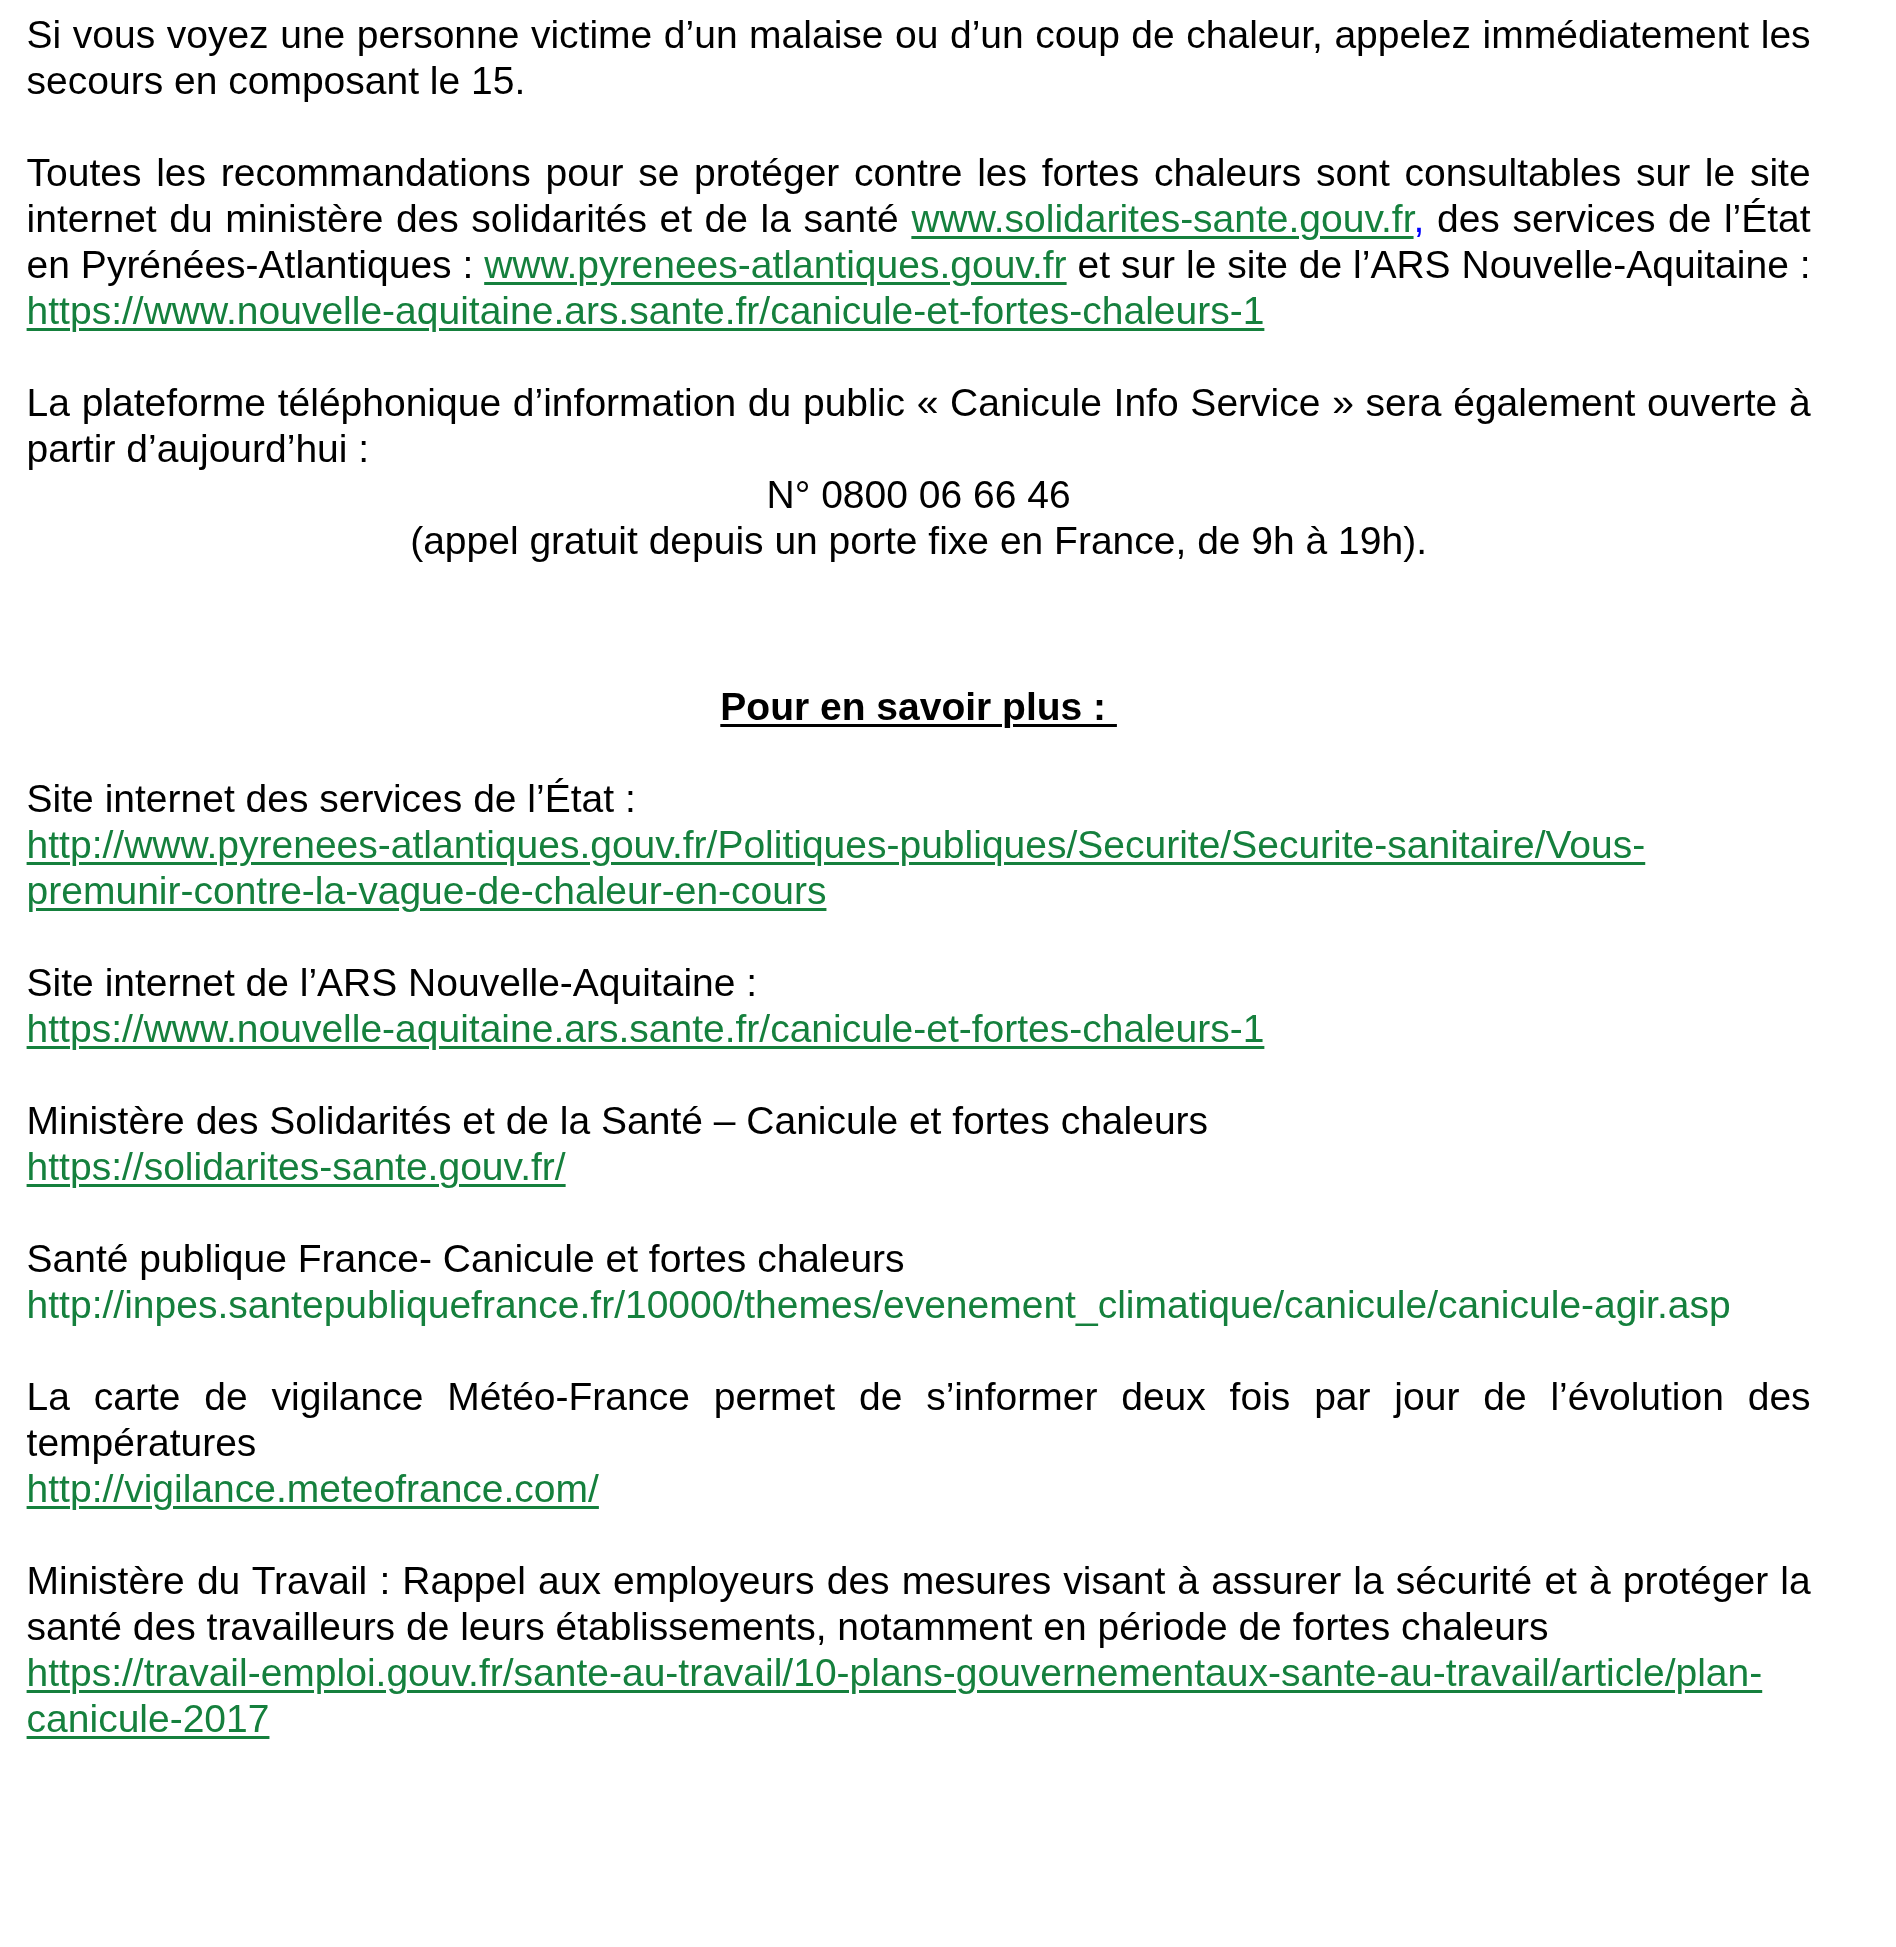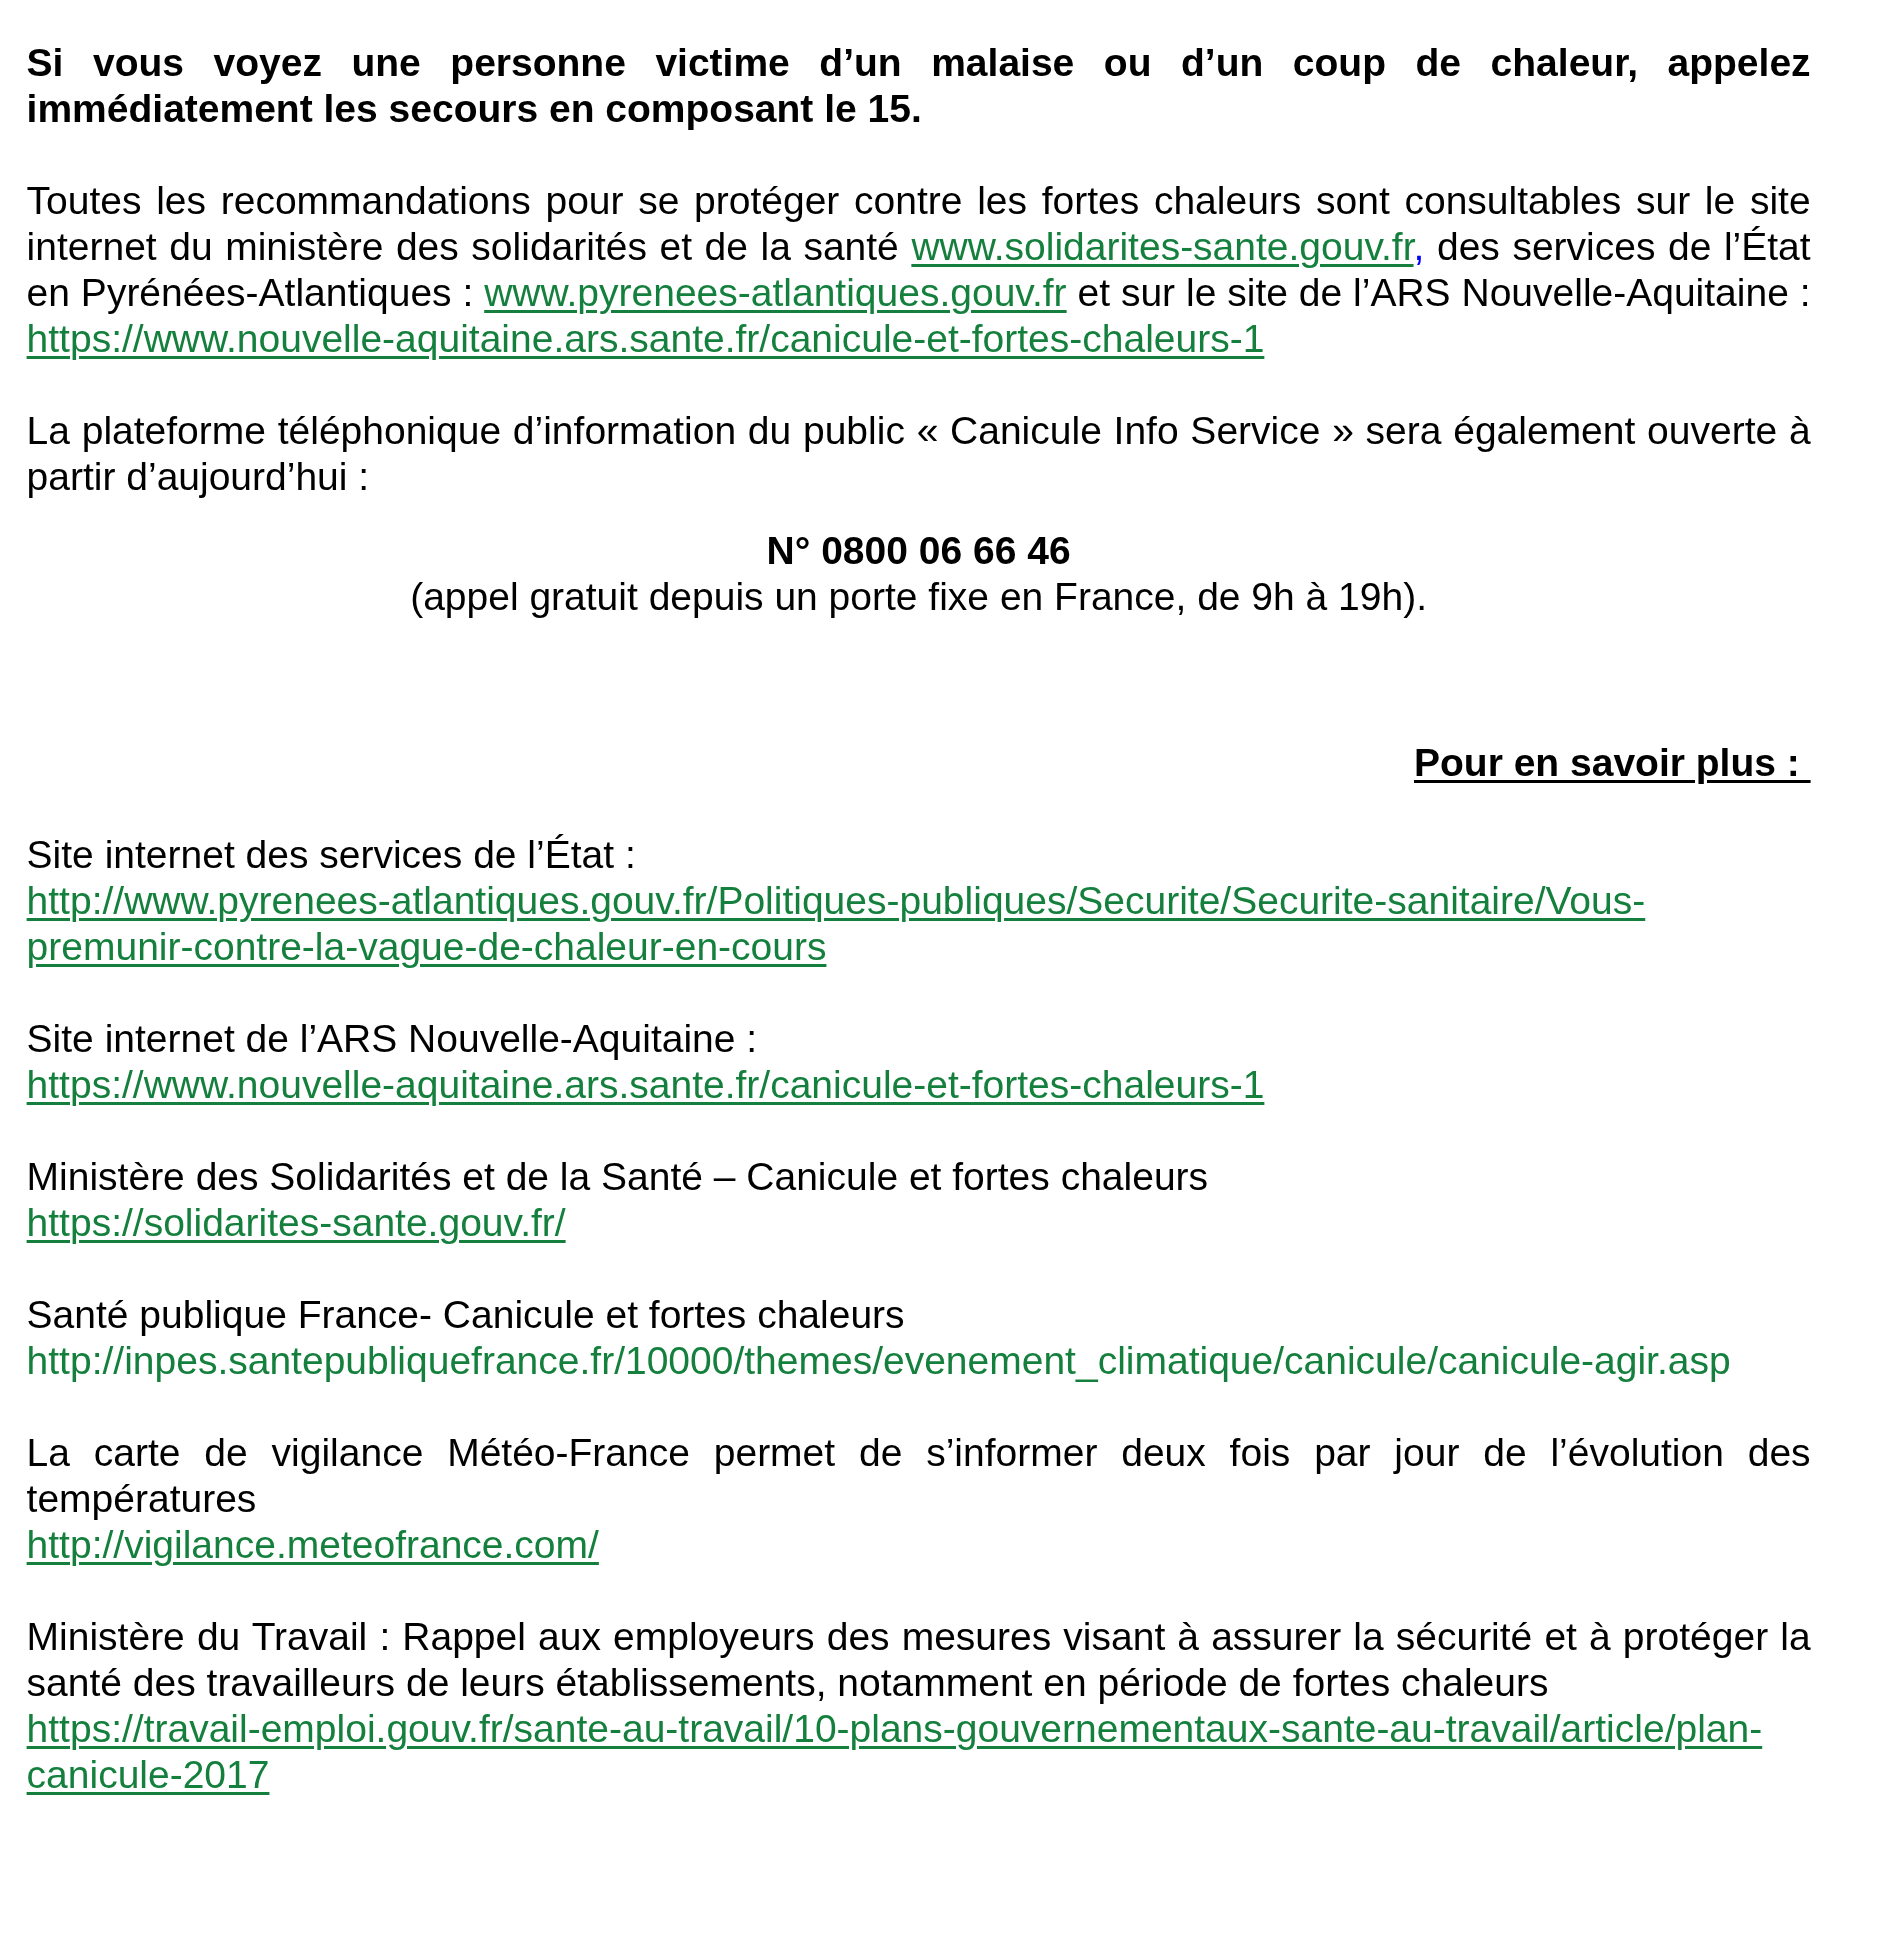--- a/index.html
+++ b/index.html
@@ -9,23 +9,23 @@
     background: #ffffff;
     color: #000000;
     font-family: "Liberation Sans", "DejaVu Sans", sans-serif;
     font-size: 39px;
     line-height: 46px;
     overflow: hidden;
   }
   .page { padding: 12.4px 0 0 26.6px; width: 1784px; }
   p { margin: 0; text-align: justify; }
   .gap { margin-top: 46px; }
-  .heading { margin-top: 120px; text-align: right; font-weight: bold; }
+  .heading { margin-top: 120px; text-align: center; font-weight: bold; }
   .center { text-align: center; }
-  .bold { font-weight: bold; margin-top: 28px; }
+  .bold { font-weight: normal; }
   .italic { }
   a.link {
     color: #15803d;
     text-decoration: underline;
     text-decoration-thickness: 2.7px;
     text-underline-offset: 4.4px;
   }
   a.plain { text-decoration: none; }
   .link-color { color: #0000ff; }
   .underline {

